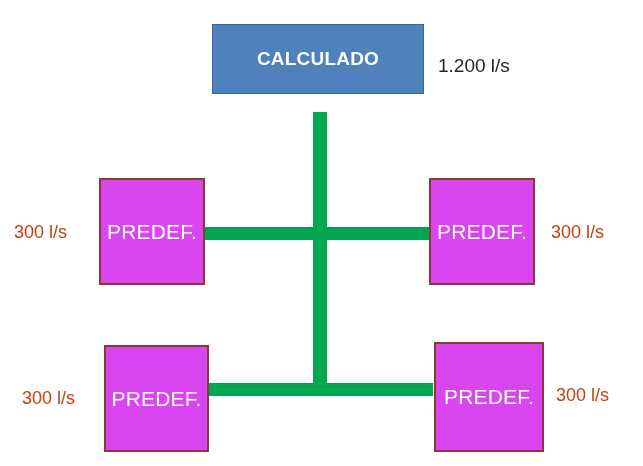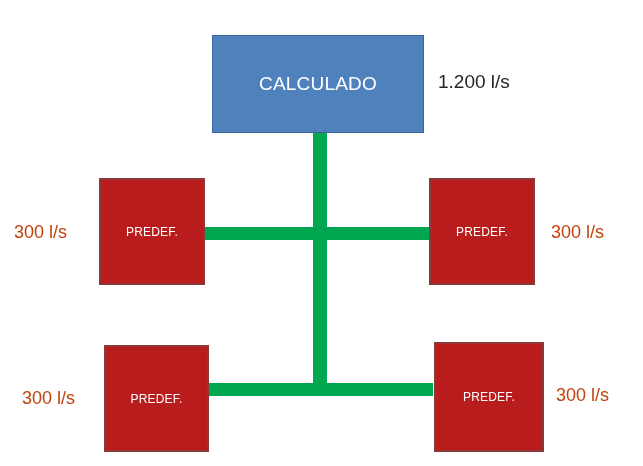--- a/index.html
+++ b/index.html
@@ -29,23 +29,23 @@
     letter-spacing: 0.2px;
     white-space: nowrap;
     z-index: 3;
   }
   .node-calculado {
     background: #4F81BD;
     border: 1.5px solid #3A6699;
     font-size: 19px;
   }
   .node-predef {
-    background: #b91c1c;
+    background: #d946ef;
     border: 2px solid #8C3836;
-    font-size: 12px;
+    font-size: 21px;
   }
 
   
   .pipe {
     position: absolute;
     background: #00A650;
     z-index: 2;
   }
 
   
@@ -65,25 +65,25 @@
 <body>
 
 <div id="canvas">
 
   <div class="pipe" style="left:313px; top:112px; width:14px; height:280px;"></div>
 
   <div class="pipe" style="left:204px; top:227px; width:227px; height:13px;"></div>
 
   <div class="pipe" style="left:208px; top:383px; width:225px; height:13px;"></div>
 
-  <div class="node node-calculado" style="left:212px; top:35px; width:212px; height:98px;">
+  <div class="node node-calculado" style="left:212px; top:24px; width:212px; height:70px;font-weight:bold;">
     <span>CALCULADO</span>
   </div>
 
-  <div class="flow-label flow-label-main" style="left:438px; top:55px;margin-top:16px;">1.200 l/s</div>
+  <div class="flow-label flow-label-main" style="left:438px; top:55px;">1.200 l/s</div>
 
   <div class="node node-predef" style="left:99px; top:178px; width:106px; height:107px;">
     <span>PREDEF.</span>
   </div>
 
   <div class="flow-label" style="left:14px; top:222px;">300 l/s</div>
 
   <div class="node node-predef" style="left:429px; top:178px; width:106px; height:107px;">
     <span>PREDEF.</span>
   </div>

